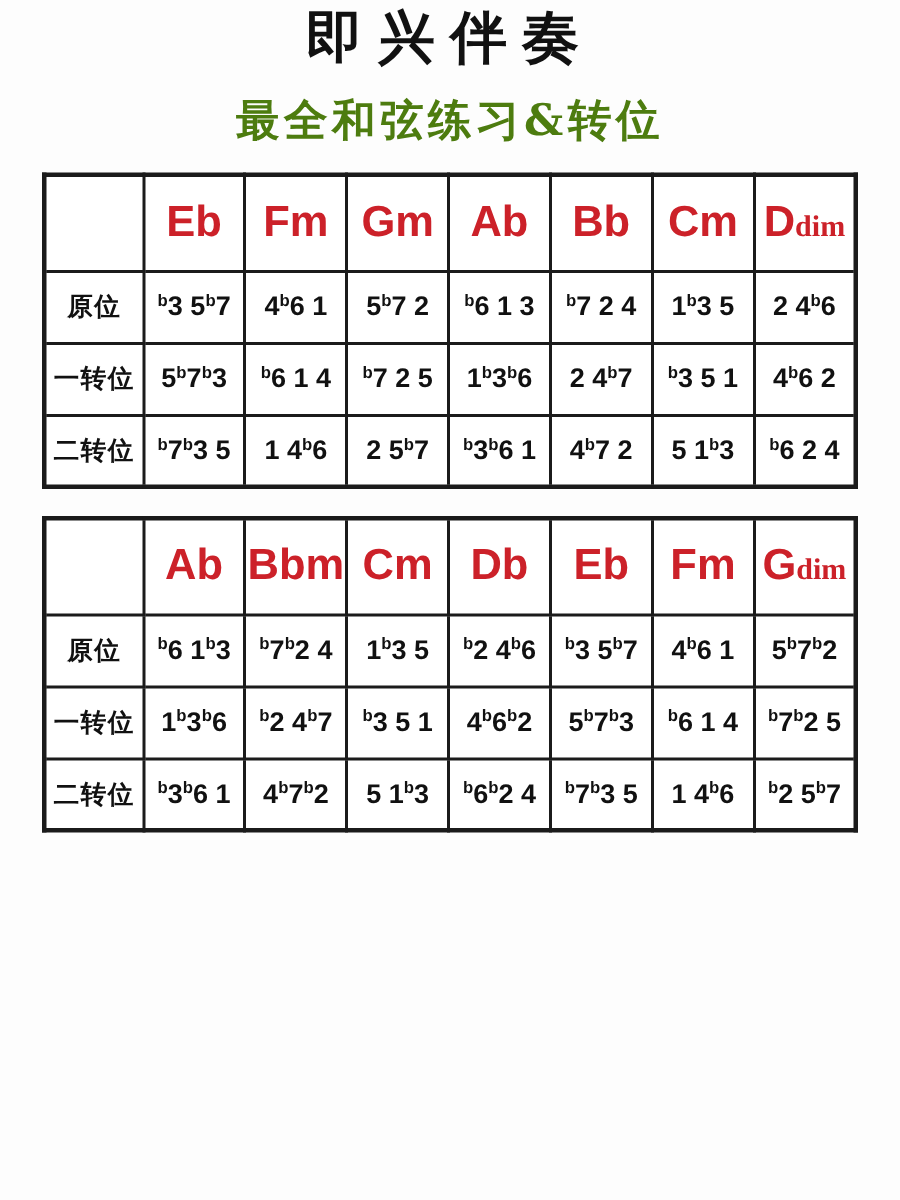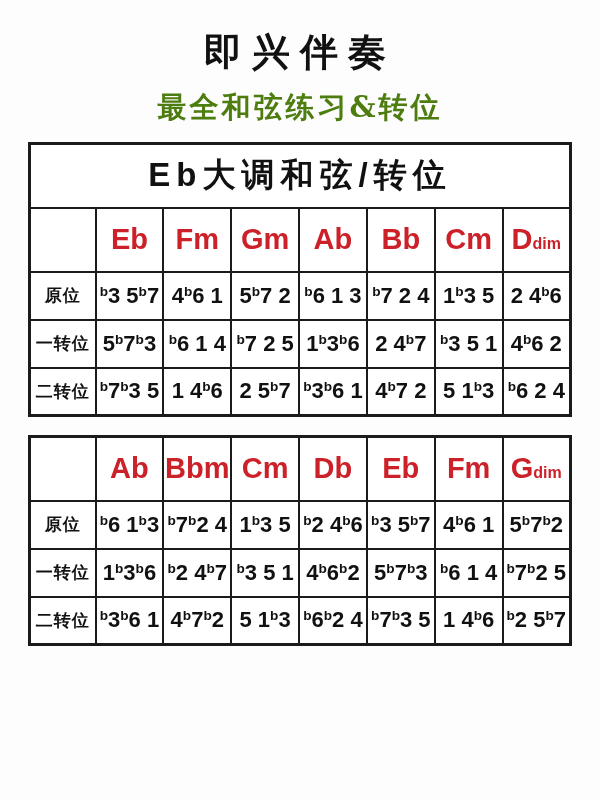--- a/index.html
+++ b/index.html
@@ -1,19 +1,19 @@
 <!DOCTYPE html>
 <html style="--chord-red: #cc2129;"><head>
 <meta charset="utf-8">
 <style>
   * { margin:0; padding:0; box-sizing:border-box; }
   html,body { width:600px; height:800px; background:#fdfdfd; overflow:hidden; }
   body { font-family:"Liberation Sans","DejaVu Sans",sans-serif; color:#1a1a1a; }
 
-  .page { width:600px; height:800px; padding-top:27px; }
+  .page { width:600px; height:800px; padding-top:0; }
 
   .title {
     text-align:center;
     font-family:"DejaVu Serif","Liberation Serif",serif;
     font-weight:bold;
     font-size:38px;
     letter-spacing:10px;
     color:#111;
   }
   .subtitle {
@@ -54,34 +54,35 @@
   }
 
   .chord-row th {
     height:64px;
     color:var(--chord-red, #cc2129);
     font-size:29px;
     font-weight:bold;
     letter-spacing:0;
   }
   .chord-row th .dim {
-    font-size:16px;
-    font-weight:bold;
+    font-size:20px;
+    font-weight:bold;
+    font-family:Liberation Serif, serif;
   }
   .chord-row td.corner { background:#fff; }
 
   .data-row td { height:48px; }
   .data-row .row-label {
     font-size:17px;
     font-weight:600;
     letter-spacing:1px;
     color:#111;
   }
   .data-row .note {
-    font-size:22px;
+    font-size:18px;
     font-weight:600;
     color:#111;
     white-space:nowrap;
   }
   .note .flat {
     font-size:62%;
     vertical-align:0.55em;
     font-weight:600;
     margin-right:0px;
   }
@@ -99,23 +100,20 @@
         <col class="c-label">
         <col>
         <col>
         <col>
         <col>
         <col>
         <col>
         <col>
       </colgroup>
     <tbody>
-    <tr class="title-row">
-      <td colspan="8">Eb大调和弦/转位</td>
-    </tr>
     <tr class="chord-row">
       <td class="corner"></td>
       <th><span>Eb</span><span class="dim"></span></th>
       <th><span>Fm</span><span class="dim"></span></th>
       <th><span>Gm</span><span class="dim"></span></th>
       <th><span>Ab</span><span class="dim"></span></th>
       <th><span>Bb</span><span class="dim"></span></th>
       <th><span>Cm</span><span class="dim"></span></th>
       <th><span>D</span><span class="dim">dim</span></th>
     </tr>

